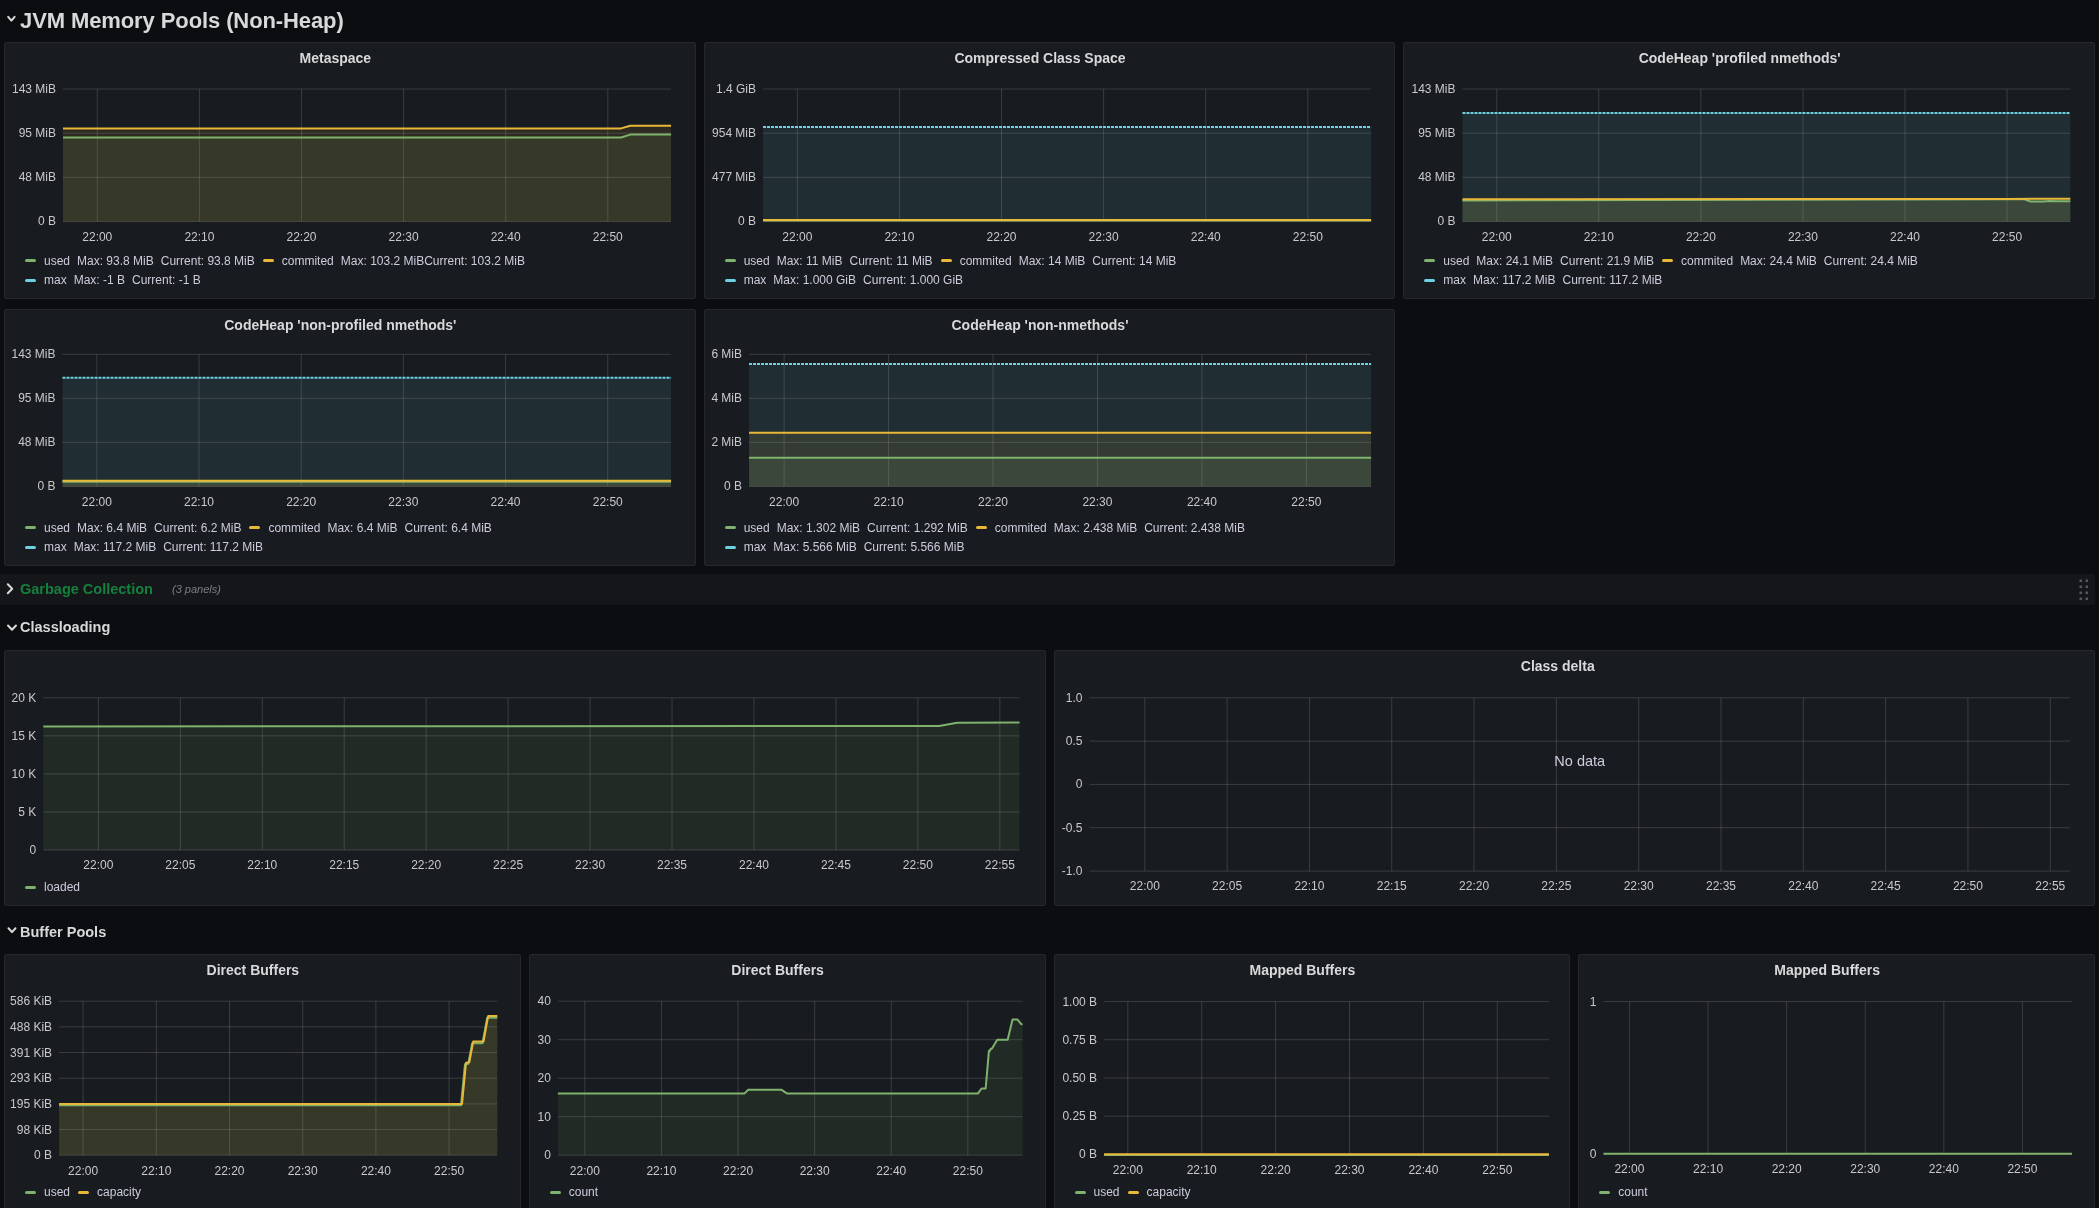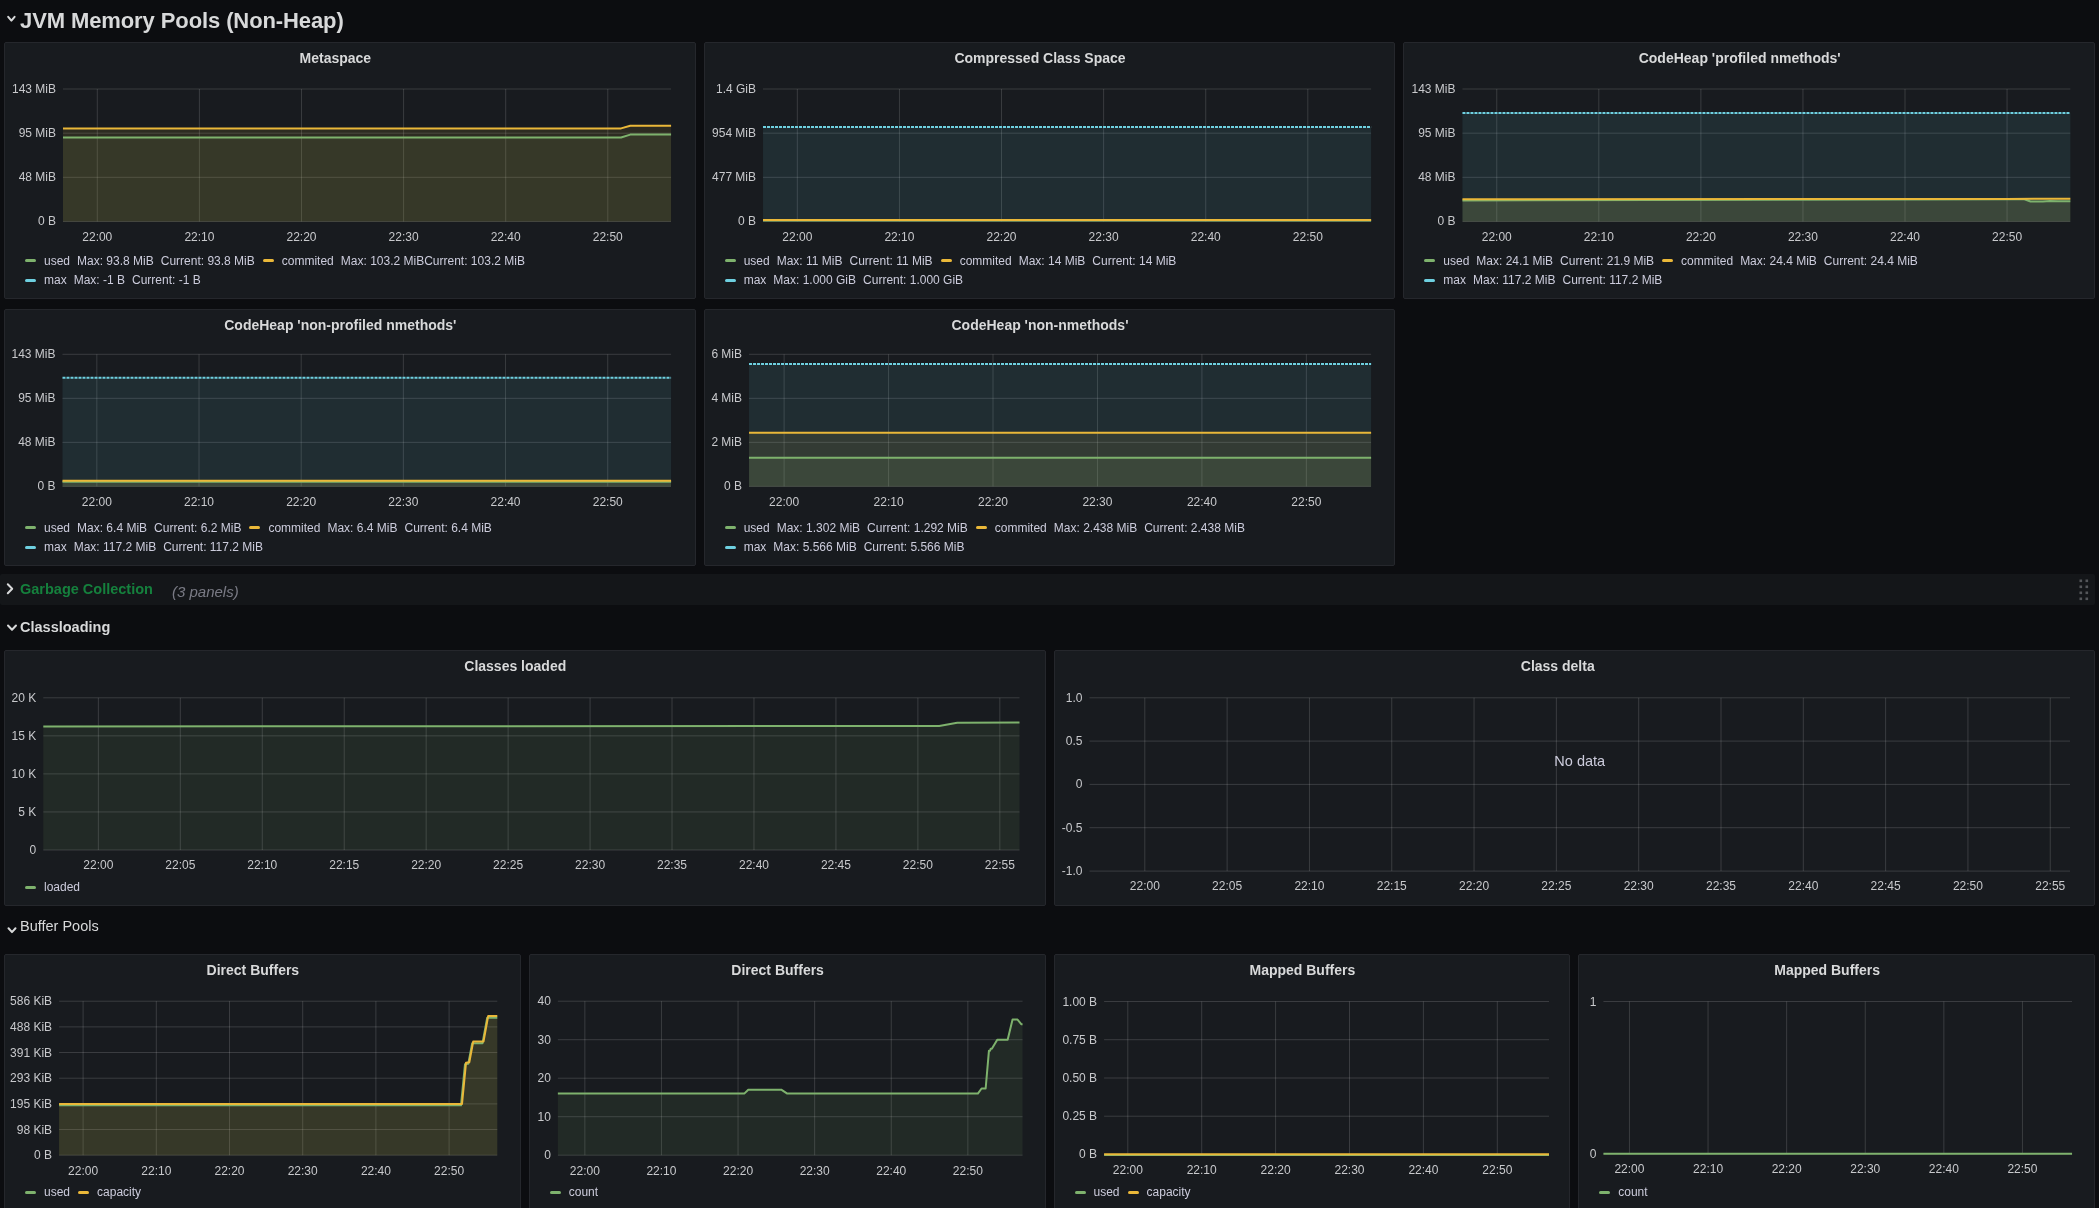--- a/index.html
+++ b/index.html
@@ -12,21 +12,21 @@
     <svg style="position:absolute;left:0;top:0" width="30" height="36">
       <polyline points="8.2,16.8 11.4,20.6 14.6,16.8" fill="none" stroke="#d8d9da" stroke-width="2" stroke-linecap="round" stroke-linejoin="round"></polyline>
     </svg>
     <div style="position:absolute;left:20px;top:8px;font-size:22px;font-weight:700;color:#d8d9da;letter-spacing:-0.1px">JVM Memory Pools (Non-Heap)</div>
   </div>
 <div style="position:absolute;left:0;top:573.5px;width:2095px;height:31.5px;background:#141619;border-radius:2px">
     <svg style="position:absolute;left:0;top:0" width="30" height="32">
       <polyline points="7.8,10.2 12.2,14.7 7.8,19.2" fill="none" stroke="#d8d9da" stroke-width="2" stroke-linecap="round" stroke-linejoin="round"></polyline>
     </svg>
     <div style="position:absolute;left:20px;top:7px;font-size:14.5px;font-weight:700;color:#15803d">Garbage Collection</div>
-    <div style="position:absolute;left:172px;top:9px;font-size:15px;font-style:italic;color:rgba(204,204,220,0.55)">(3 panels)</div>
+    <div style="position:absolute;left:172px;top:9px;font-size:11px;font-style:italic;color:rgba(204,204,220,0.55)">(3 panels)</div>
     <svg style="position:absolute;right:4px;top:4px" width="14" height="24" viewBox="0 0 14 24">
       <rect x="2.5" y="1.5" width="2.6" height="2.6" fill="#54565a"></rect>
       <rect x="8.5" y="1.5" width="2.6" height="2.6" fill="#54565a"></rect>
       <rect x="2.5" y="7.5" width="2.6" height="2.6" fill="#54565a"></rect>
       <rect x="8.5" y="7.5" width="2.6" height="2.6" fill="#54565a"></rect>
       <rect x="2.5" y="13.5" width="2.6" height="2.6" fill="#54565a"></rect>
       <rect x="8.5" y="13.5" width="2.6" height="2.6" fill="#54565a"></rect>
       <rect x="2.5" y="19.5" width="2.6" height="2.6" fill="#54565a"></rect>
       <rect x="8.5" y="19.5" width="2.6" height="2.6" fill="#54565a"></rect>
     </svg>
@@ -34,21 +34,21 @@
 <div style="position:absolute;left:0;top:612px;width:2099px;height:32px">
     <svg style="position:absolute;left:0;top:0" width="30" height="32">
       <polyline points="8,13.5 12,17.8 16,13.5" fill="none" stroke="#d8d9da" stroke-width="2" stroke-linecap="round" stroke-linejoin="round"></polyline>
     </svg>
     <div style="position:absolute;left:20px;top:6.5px;font-size:14.5px;font-weight:700;color:#d8d9da">Classloading</div>
   </div>
 <div style="position:absolute;left:0;top:916px;width:2099px;height:32px">
     <svg style="position:absolute;left:0;top:0" width="30" height="32">
       <polyline points="8.5,12.3 12,16.1 15.5,12.3" fill="none" stroke="#d8d9da" stroke-width="2" stroke-linecap="round" stroke-linejoin="round"></polyline>
     </svg>
-    <div style="position:absolute;left:20px;top:2px;font-size:14.5px;font-weight:400;color:#d8d9da">Buffer Pools</div>
+    <div style="position:absolute;left:20px;top:8px;font-size:14.5px;font-weight:700;color:#d8d9da">Buffer Pools</div>
   </div>
 <div class="panel" style="left:4px;top:42px;width:691.67px;height:257px">
     <svg width="691.67" height="257" viewBox="0 0 691.67 257" style="position:absolute;left:0;top:0;font-family:'Liberation Sans',sans-serif">
       <line x1="58" y1="178.5" x2="666.1" y2="178.5" stroke="rgba(255,255,255,0.15)" stroke-width="1"></line>
       <line x1="58" y1="134.33" x2="666.1" y2="134.33" stroke="rgba(255,255,255,0.15)" stroke-width="1"></line>
       <line x1="58" y1="90.17" x2="666.1" y2="90.17" stroke="rgba(255,255,255,0.15)" stroke-width="1"></line>
       <line x1="58" y1="46" x2="666.1" y2="46" stroke="rgba(255,255,255,0.15)" stroke-width="1"></line>
       <line x1="92.31" y1="46" x2="92.31" y2="178.5" stroke="rgba(255,255,255,0.15)" stroke-width="1"></line>
       <line x1="194.4" y1="46" x2="194.4" y2="178.5" stroke="rgba(255,255,255,0.15)" stroke-width="1"></line>
       <line x1="296.5" y1="46" x2="296.5" y2="178.5" stroke="rgba(255,255,255,0.15)" stroke-width="1"></line>
@@ -308,21 +308,20 @@
       <text x="339.22" y="218.3" text-anchor="middle" font-size="12" fill="#c8c9cc">22:15</text>
       <text x="421.17" y="218.3" text-anchor="middle" font-size="12" fill="#c8c9cc">22:20</text>
       <text x="503.13" y="218.3" text-anchor="middle" font-size="12" fill="#c8c9cc">22:25</text>
       <text x="585.08" y="218.3" text-anchor="middle" font-size="12" fill="#c8c9cc">22:30</text>
       <text x="667.03" y="218.3" text-anchor="middle" font-size="12" fill="#c8c9cc">22:35</text>
       <text x="748.98" y="218.3" text-anchor="middle" font-size="12" fill="#c8c9cc">22:40</text>
       <text x="830.93" y="218.3" text-anchor="middle" font-size="12" fill="#c8c9cc">22:45</text>
       <text x="912.88" y="218.3" text-anchor="middle" font-size="12" fill="#c8c9cc">22:50</text>
       <text x="994.83" y="218.3" text-anchor="middle" font-size="12" fill="#c8c9cc">22:55</text>
     </svg>
-    <div class="ptitle" style="top:8px;padding-right:19px;box-sizing:border-box">Classes loaded</div>
     <div class="legend" style="left:20px;top:229px">
       <span class="litem">
         <span class="dash" style="background:#7EB26D"></span>
         <span>loaded</span>
       </span>
     </div>
   </div>
 <div class="panel" style="left:1053.5px;top:650px;width:1041.5px;height:256px">
     <svg width="1041.5" height="256" viewBox="0 0 1041.5 256" style="position:absolute;left:0;top:0;font-family:'Liberation Sans',sans-serif">
       <line x1="34.5" y1="220.1" x2="1015" y2="220.1" stroke="rgba(255,255,255,0.15)" stroke-width="1"></line>

